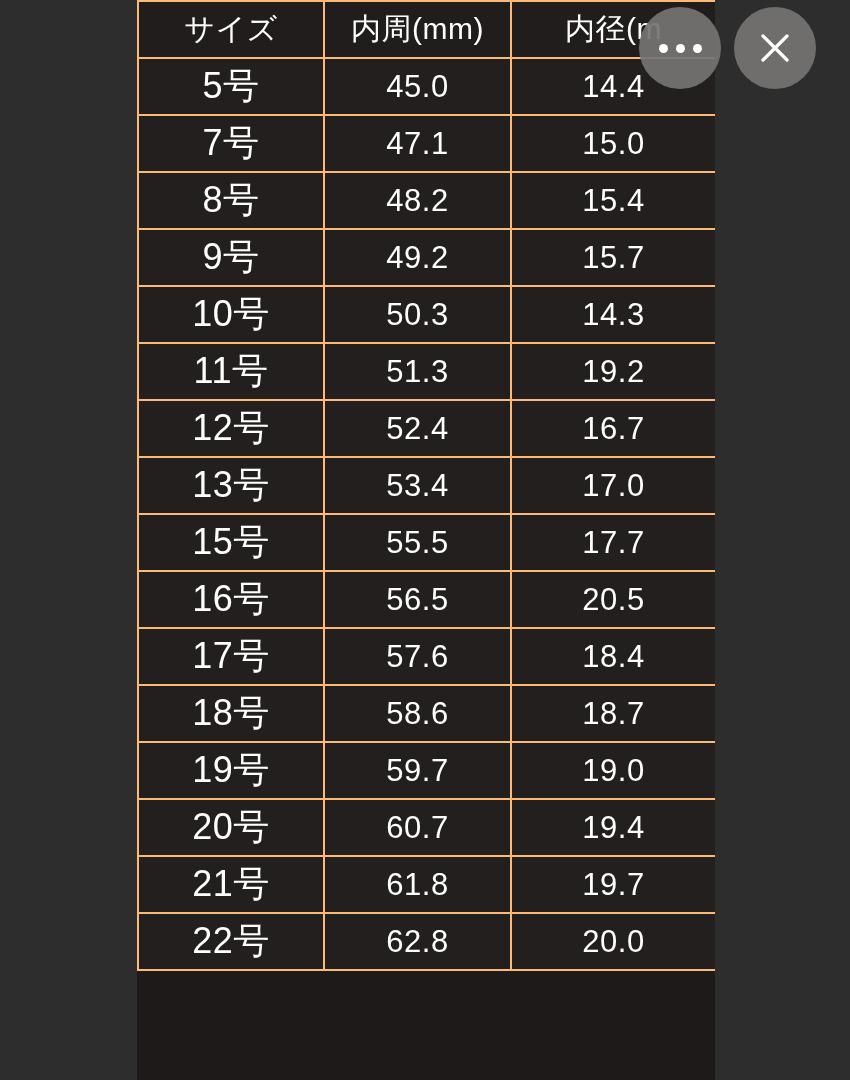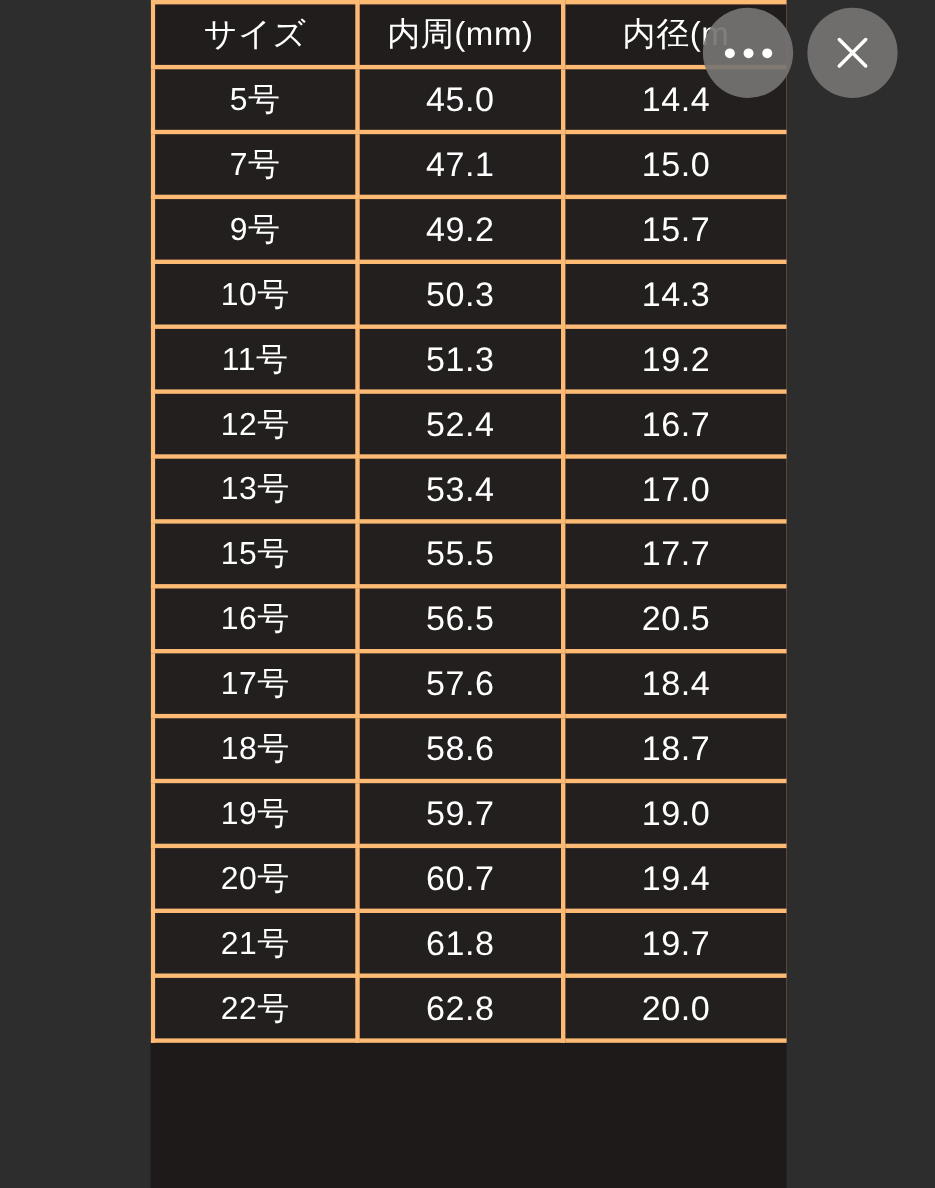--- a/index.html
+++ b/index.html
@@ -38,37 +38,37 @@
     width: 578px;
     table-layout: fixed;
   }
   table.size-table col.c0 { width: 186px; }
   table.size-table col.c1 { width: 187px; }
   table.size-table col.c2 { width: 205px; }
 
   table.size-table th,
   table.size-table td {
     height: 55px;
-    border: 4px solid #fdba74;
+    border: 2px solid #fdba74;
     color: #ffffff;
     text-align: center;
     vertical-align: middle;
     font-size: 31px;
     font-weight: 400;
     font-family: "Liberation Sans", sans-serif;
     background: #221f1e;
     padding: 0;
     letter-spacing: 0.5px;
   }
   table.size-table thead th {
     background: #201d1c;
     font-size: 30px;
   }
   table.size-table tbody tr td:first-child {
-    font-size: 29px;
+    font-size: 36px;
   }
 
   
   .overlay-btn {
     position: absolute;
     border-radius: 50%;
     background: rgba(118, 116, 114, 0.92);
     display: flex;
     align-items: center;
     justify-content: center;
@@ -125,20 +125,25 @@
           <td>5号</td>
           <td>45.0</td>
           <td>14.4</td>
         </tr>
         <tr>
           <td>7号</td>
           <td>47.1</td>
           <td>15.0</td>
         </tr>
         <tr>
+          <td>8号</td>
+          <td>48.2</td>
+          <td>15.4</td>
+        </tr>
+        <tr>
           <td>9号</td>
           <td>49.2</td>
           <td>15.7</td>
         </tr>
         <tr>
           <td>10号</td>
           <td>50.3</td>
           <td>14.3</td>
         </tr>
         <tr>

